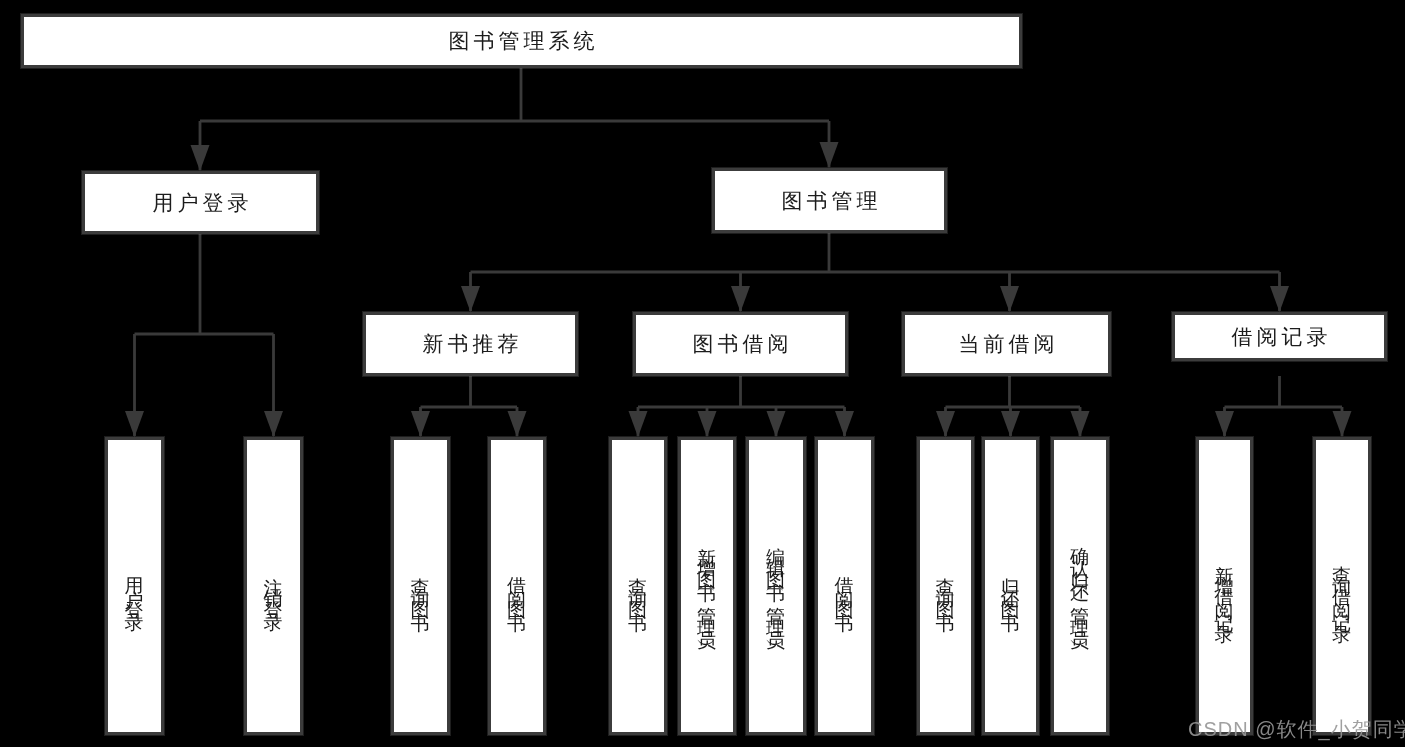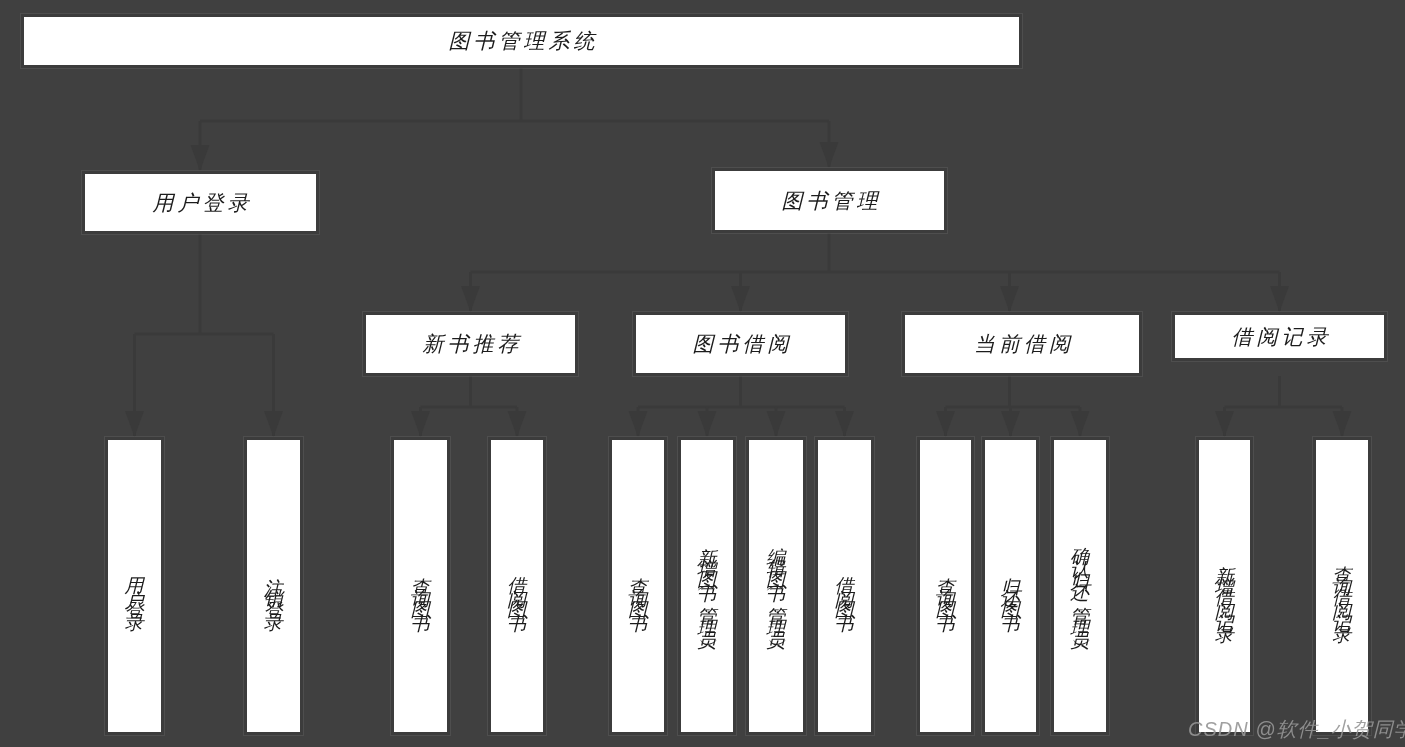--- a/index.html
+++ b/index.html
@@ -1,23 +1,22 @@
 <!DOCTYPE html>
 <html><head>
 <meta charset="utf-8">
 <style>
   html, body { margin: 0; padding: 0; background: #ffffff; }
   .canvas {
     position: relative;
     width: 1405px;
     height: 747px;
-    background: #404040;
+    background: #000000;
     font-family: "Liberation Sans", "DejaVu Sans", sans-serif;
     overflow: hidden;
-    font-style: italic;
   }
   .connectors {
     position: absolute;
     left: 0; top: 0;
     width: 1405px; height: 747px;
     z-index: 1;
   }
   .connectors path, .connectors line {
     stroke: #3a3a3a;
     stroke-width: 2.8;
@@ -109,21 +108,21 @@
     <line x1="1342" y1="407" x2="1342" y2="436" marker-end="url(#ah)"></line>
   </svg>
 
   <div class="node h" style="left:21px; top:14px; width:1001px; height:54px;">图书管理系统</div>
 
   <div class="node h" style="left:82px; top:171px; width:237px; height:63px;">用户登录</div>
   <div class="node h" style="left:712px; top:168px; width:235px; height:65px;">图书管理</div>
 
   <div class="node h" style="left:363px; top:312px; width:215px; height:64px;">新书推荐</div>
   <div class="node h" style="left:633px; top:312px; width:215px; height:64px;">图书借阅</div>
-  <div class="node h" style="left:902px; top:312px; width:240px; height:64px;">当前借阅</div>
+  <div class="node h" style="left:902px; top:312px; width:209px; height:64px;">当前借阅</div>
   <div class="node h" style="left:1172px; top:312px; width:215px; height:49px;">借阅记录</div>
 
   <div class="node v" style="left:105px; top:437px; width:59px; height:298px;">用户登录</div>
   <div class="node v" style="left:244px; top:437px; width:59px; height:298px;">注销登录</div>
 
   <div class="node v" style="left:391px; top:437px; width:59px; height:298px;">查询图书</div>
   <div class="node v" style="left:488px; top:437px; width:58px; height:298px;">借阅图书</div>
 
   <div class="node v" style="left:609px; top:437px; width:58px; height:298px;">查询图书</div>
   <div class="node v" style="left:678px; top:437px; width:58px; height:298px;">新增图书（管理员）</div>

